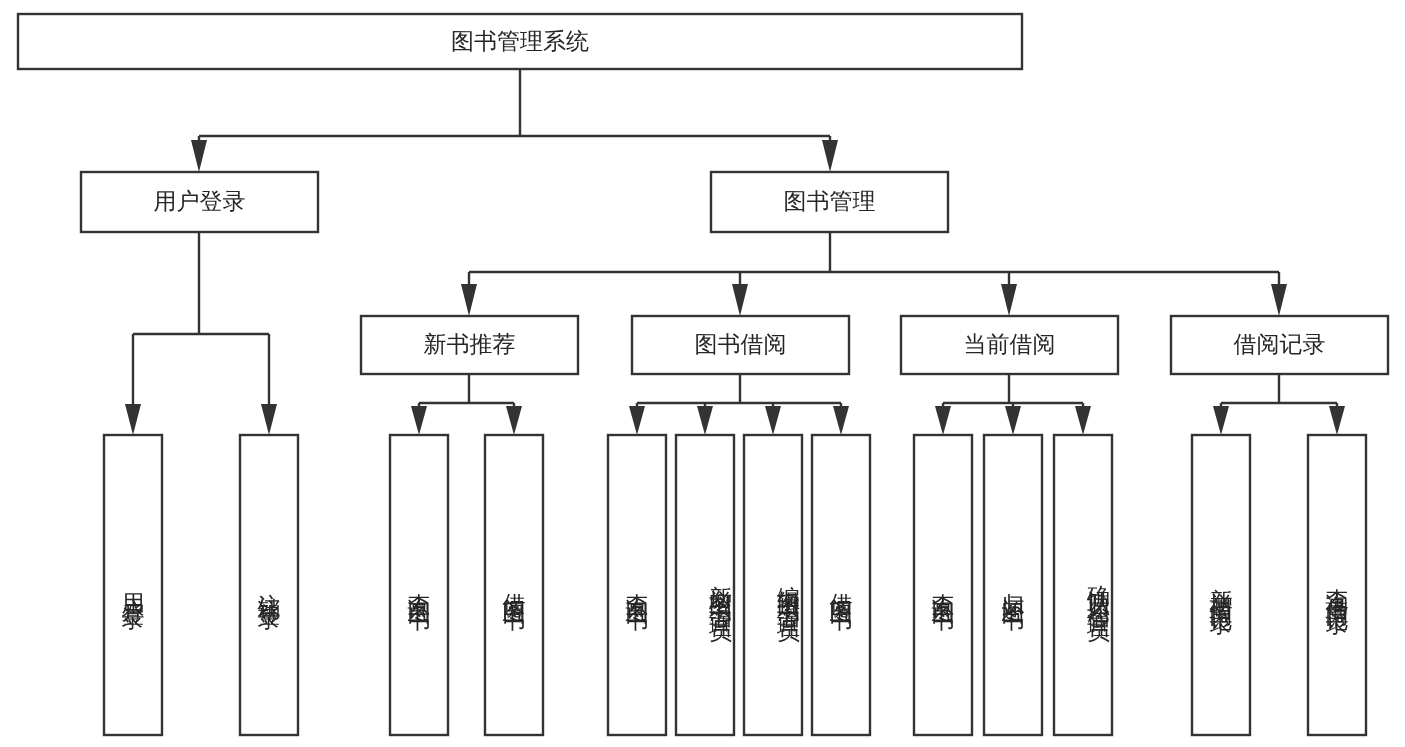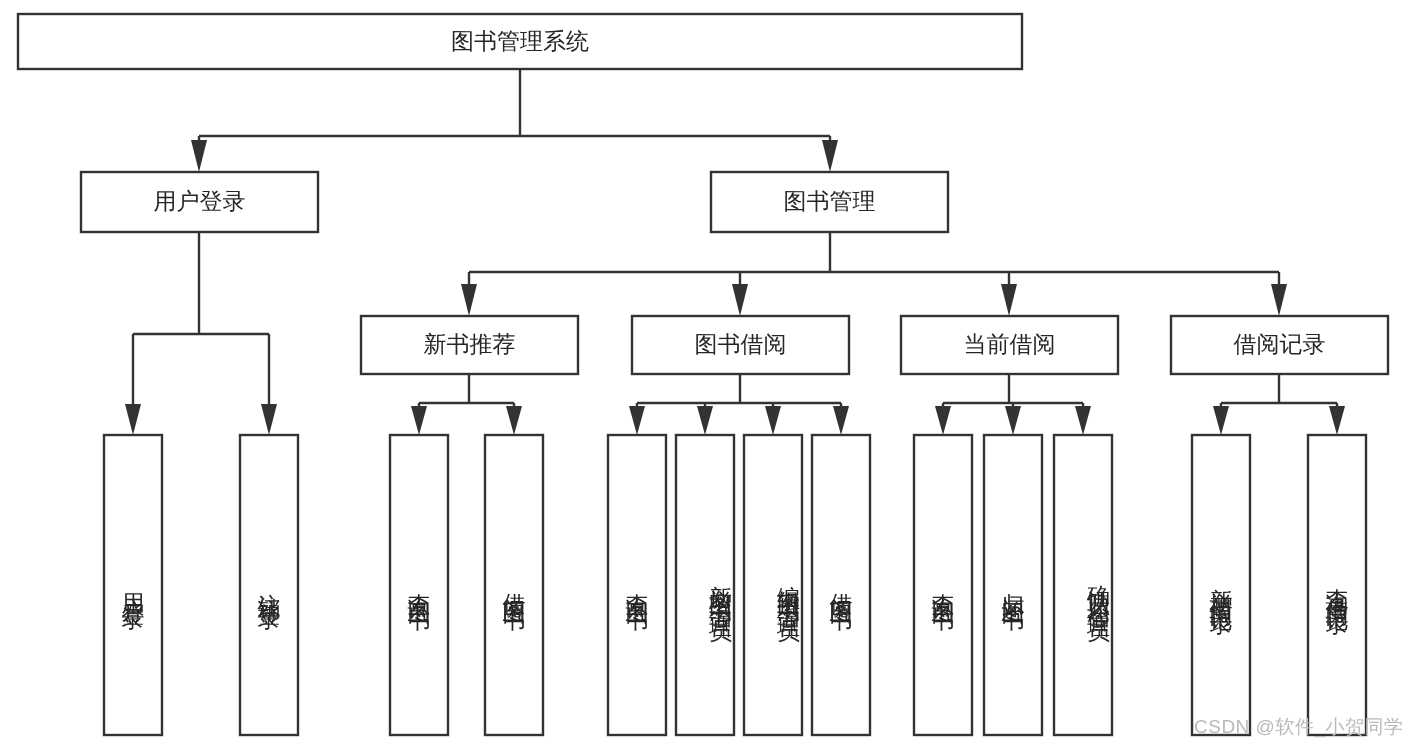--- a/index.html
+++ b/index.html
@@ -210,15 +210,14 @@
   <div class="vlabel" style="left:914px; top:435px; width:58px; height:300px;">查询图书</div>
 
   <div class="vlabel" style="left:984px; top:435px; width:58px; height:300px;">归还图书</div>
 
   <div class="vlabel" style="left:1054px; top:435px; width:58px; height:300px; align-items:flex-start; padding-top:8px; box-sizing:border-box;">确认归还（管理员）</div>
 
   <div class="vlabel" style="left:1192px; top:435px; width:58px; height:300px;">新增借阅记录</div>
 
   <div class="vlabel" style="left:1308px; top:435px; width:58px; height:300px;">查询借阅记录</div>
 
-  <div class="watermark" style="left:1194px; top:714px;">CSDN @软件_小贺同学</div>
 
 </div>
 
 </body></html>

